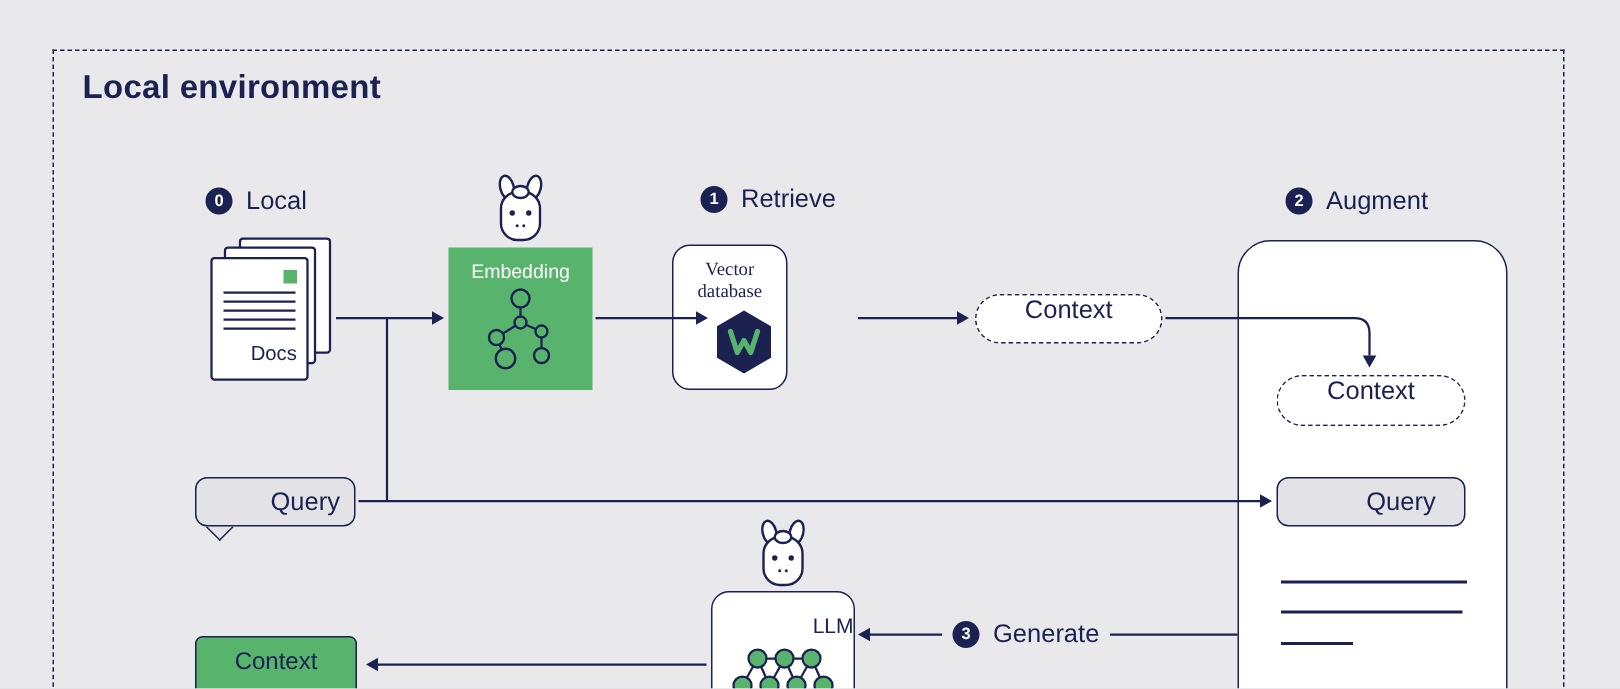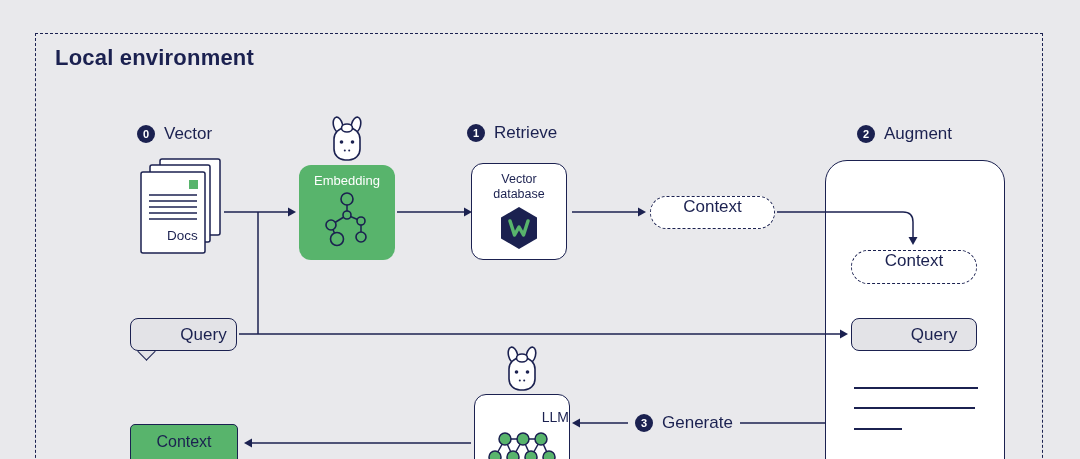--- a/index.html
+++ b/index.html
@@ -27,28 +27,28 @@
 
   .node{z-index:1;}
   .overlay-svg{left:0; top:0; width:1080px; height:459px; z-index:2; pointer-events:none;}
   .llama{z-index:3;}
 
   
   .docs-node{left:140px; top:158px; width:86px; height:96px;}
   .docs-label{left:0; top:70px; width:85px; text-align:center; font-size:13.5px; font-weight:500;}
 
   
-  .embedding-box{left:299px; top:165px; width:96px; height:95px; background:var(--green); border-radius:12px;}
+  .embedding-box{left:299px; top:165px; width:96px; height:95px; background:var(--green); border-radius:0;}
   .embedding-label{left:0; top:8px; width:100%; text-align:center; color:#fff; font-size:13px; font-weight:500;}
   .molecule{left:22px; top:26px;}
   .llama-embedding{left:327px; top:116px;}
 
   
-  .vdb-box{left:471px; top:163px; width:96px; height:97px; background:var(--white);
-    border:1.5px solid var(--navy); border-radius:12px;}
+  .vdb-box{left:448px; top:163px; width:77px; height:97px; background:var(--white);
+    border:1.5px solid var(--navy); border-radius:12px;font-family:Liberation Serif, serif;}
   .vdb-label{left:0; top:8px; width:100%; text-align:center; font-size:12.5px; line-height:1.2; font-weight:500; padding:0 14px;}
   .vdb-logo{left:27px; top:42px;}
 
   
   .pill{background:var(--white); border:1.5px dashed var(--navy); border-radius:18px;
     display:flex; align-items:flex-start; justify-content:center; font-size:17px;}
   .context-pill{left:650px; top:196px; width:125px; height:33px;}
 
   
   .gray-box{background:var(--box-gray); border:1.5px solid var(--navy); border-radius:8px;
@@ -95,21 +95,21 @@
 </head>
 <body>
 
 <div class="canvas">
 
   <div class="abs outer-dashed"></div>
   <div class="abs title">Local environment</div>
 
   <div class="abs step step-ingest">
     <span class="step-circle">0</span>
-    <span class="step-label">Vector</span>
+    <span class="step-label">Local</span>
   </div>
   <div class="abs step step-retrieve">
     <span class="step-circle">1</span>
     <span class="step-label">Retrieve</span>
   </div>
   <div class="abs step step-augment">
     <span class="step-circle">2</span>
     <span class="step-label">Augment</span>
   </div>
   <div class="abs step step-generate">

